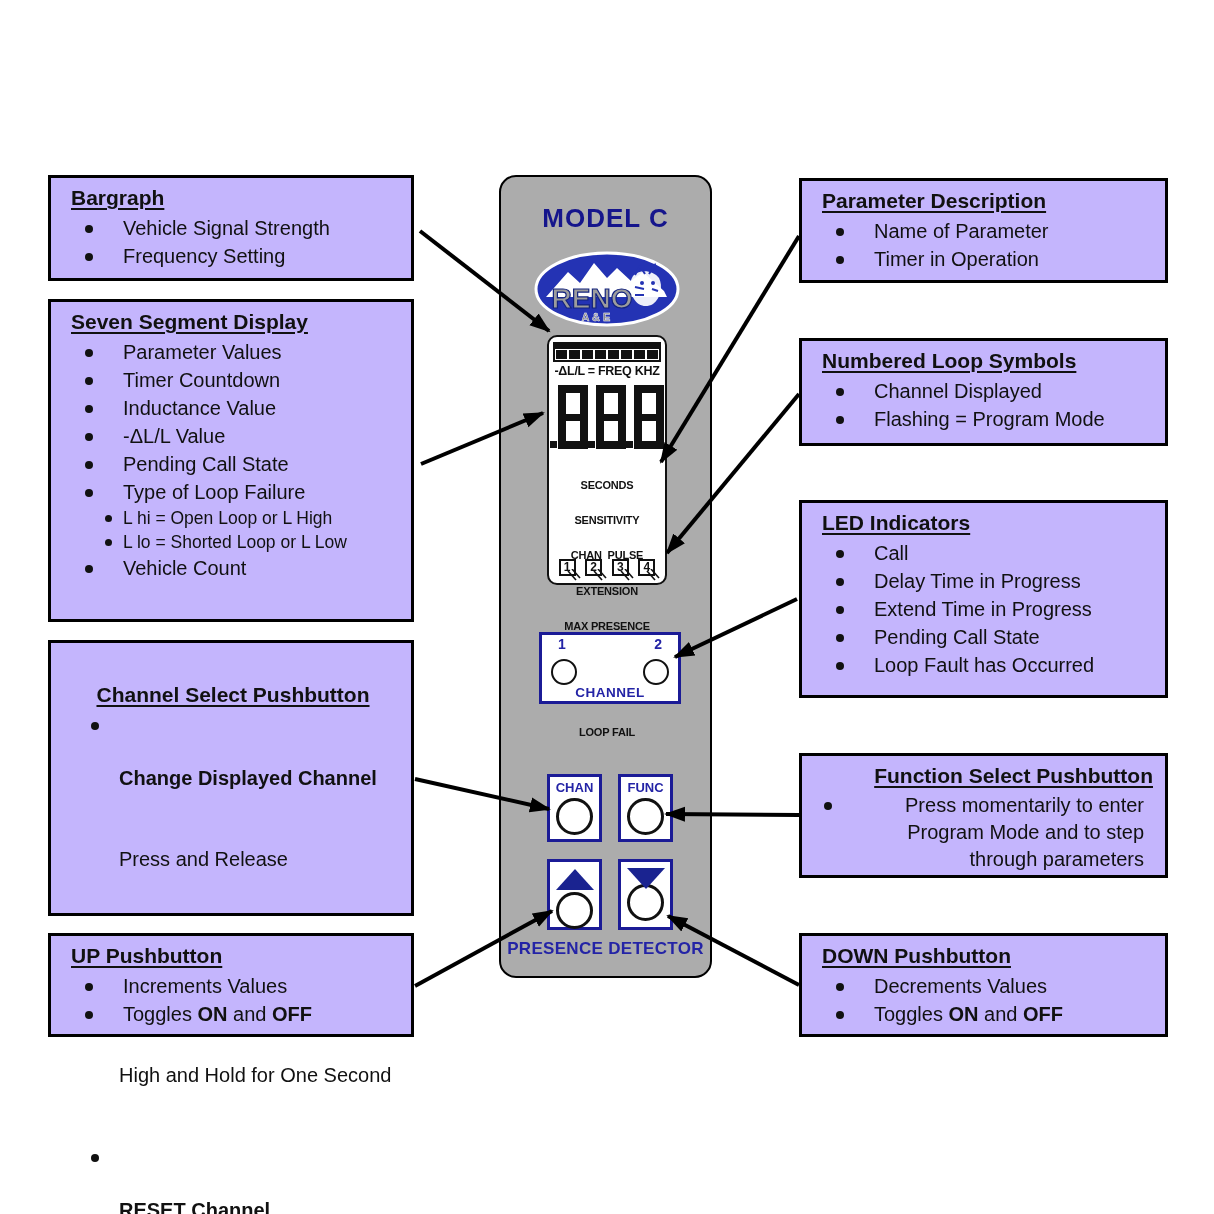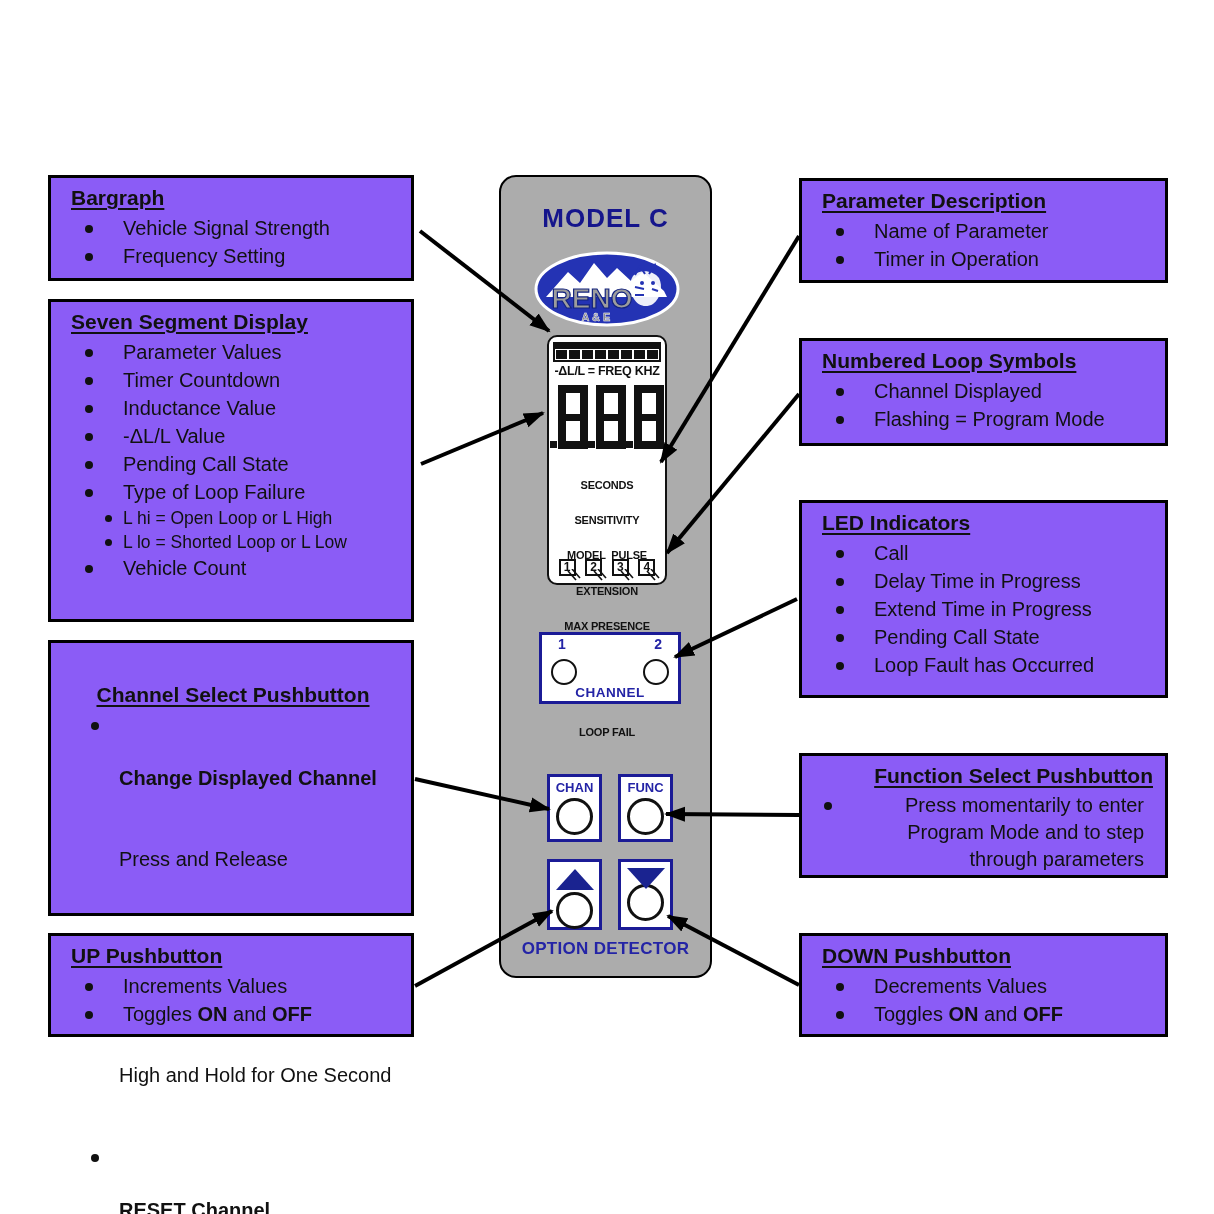--- a/index.html
+++ b/index.html
@@ -1,20 +1,20 @@
 <!DOCTYPE html>
 <html><head>
 <meta charset="utf-8">
 <style>
   html,body{margin:0;padding:0;background:#fff;}
   #canvas{position:relative;width:1214px;height:1214px;background:#ffffff;
           font-family:"Liberation Sans", sans-serif;color:#111;overflow:hidden;}
 
   
-  .callout{position:absolute;background:#8b5cf6;border:3px solid #000;box-sizing:border-box;
+  .callout{position:absolute;background:#c4b5fd;border:3px solid #000;box-sizing:border-box;
            padding:6px 12px 8px 16px;}
   .callout h3{margin:2px 0 4px 4px;font-size:21px;font-weight:bold;
               text-decoration:underline;text-decoration-thickness:2px;text-underline-offset:3px;}
   .callout.center-title h3{text-align:center;margin-left:0;margin-top:34px;}
   .callout ul{list-style:none;margin:0;padding:0;}
   .callout li{position:relative;font-size:20px;line-height:28px;padding-left:56px;white-space:pre-wrap;}
   .callout li::before{content:"";position:absolute;left:18px;top:11px;width:8px;height:8px;
                       border-radius:50%;background:#111;}
   .callout li.sub{font-size:17.5px;line-height:24px;padding-left:56px;}
   .callout li.sub::before{left:38px;top:9px;width:7px;height:7px;}
@@ -226,21 +226,21 @@
         <div class="dgroup">
             <span class="seg-dot"></span>
             <span class="seg-digit">
               <span class="mid"></span>
             </span>
           </div>
       </div>
       <div class="words">
         <div>SECONDS</div>
         <div>SENSITIVITY</div>
-        <div>MODEL  PULSE</div>
+        <div>CHAN  PULSE</div>
         <div>EXTENSION</div>
         <div>MAX PRESENCE</div>
         <div>EOG  SCANNING</div>
         <div>OPTION ON OFF</div>
         <div>LOOP FAIL</div>
       </div>
       <div class="loops">
         <span class="loopbox"><span>1</span><svg width="14" height="13">
               <line x1="1" y1="2" x2="9" y2="11" stroke="#111" stroke-width="1.6"></line>
               <line x1="5" y1="0" x2="13" y2="9" stroke="#111" stroke-width="1.6"></line>
@@ -278,21 +278,21 @@
     </div>
     <div class="btn up">
       <div class="tri upt"></div>
       <div class="bcircle"></div>
     </div>
     <div class="btn down">
       <div class="tri dnt"></div>
       <div class="bcircle"></div>
     </div>
 
-    <div class="pfooter">OPTION DETECTOR</div>
+    <div class="pfooter">PRESENCE DETECTOR</div>
   </div>
 
   <svg class="arrows" width="1214" height="1214">
     <defs>
       <marker id="ah" markerUnits="userSpaceOnUse" markerWidth="22" markerHeight="18" refX="19" refY="8.5" orient="auto">
         <path d="M0,1 L21,8.5 L0,16 Z" fill="#000"></path>
       </marker>
     </defs>
     <line x1="420" y1="231" x2="549" y2="331" stroke="#000" stroke-width="4" marker-end="url(#ah)"></line>
     <line x1="421" y1="464" x2="543" y2="413" stroke="#000" stroke-width="4" marker-end="url(#ah)"></line>

